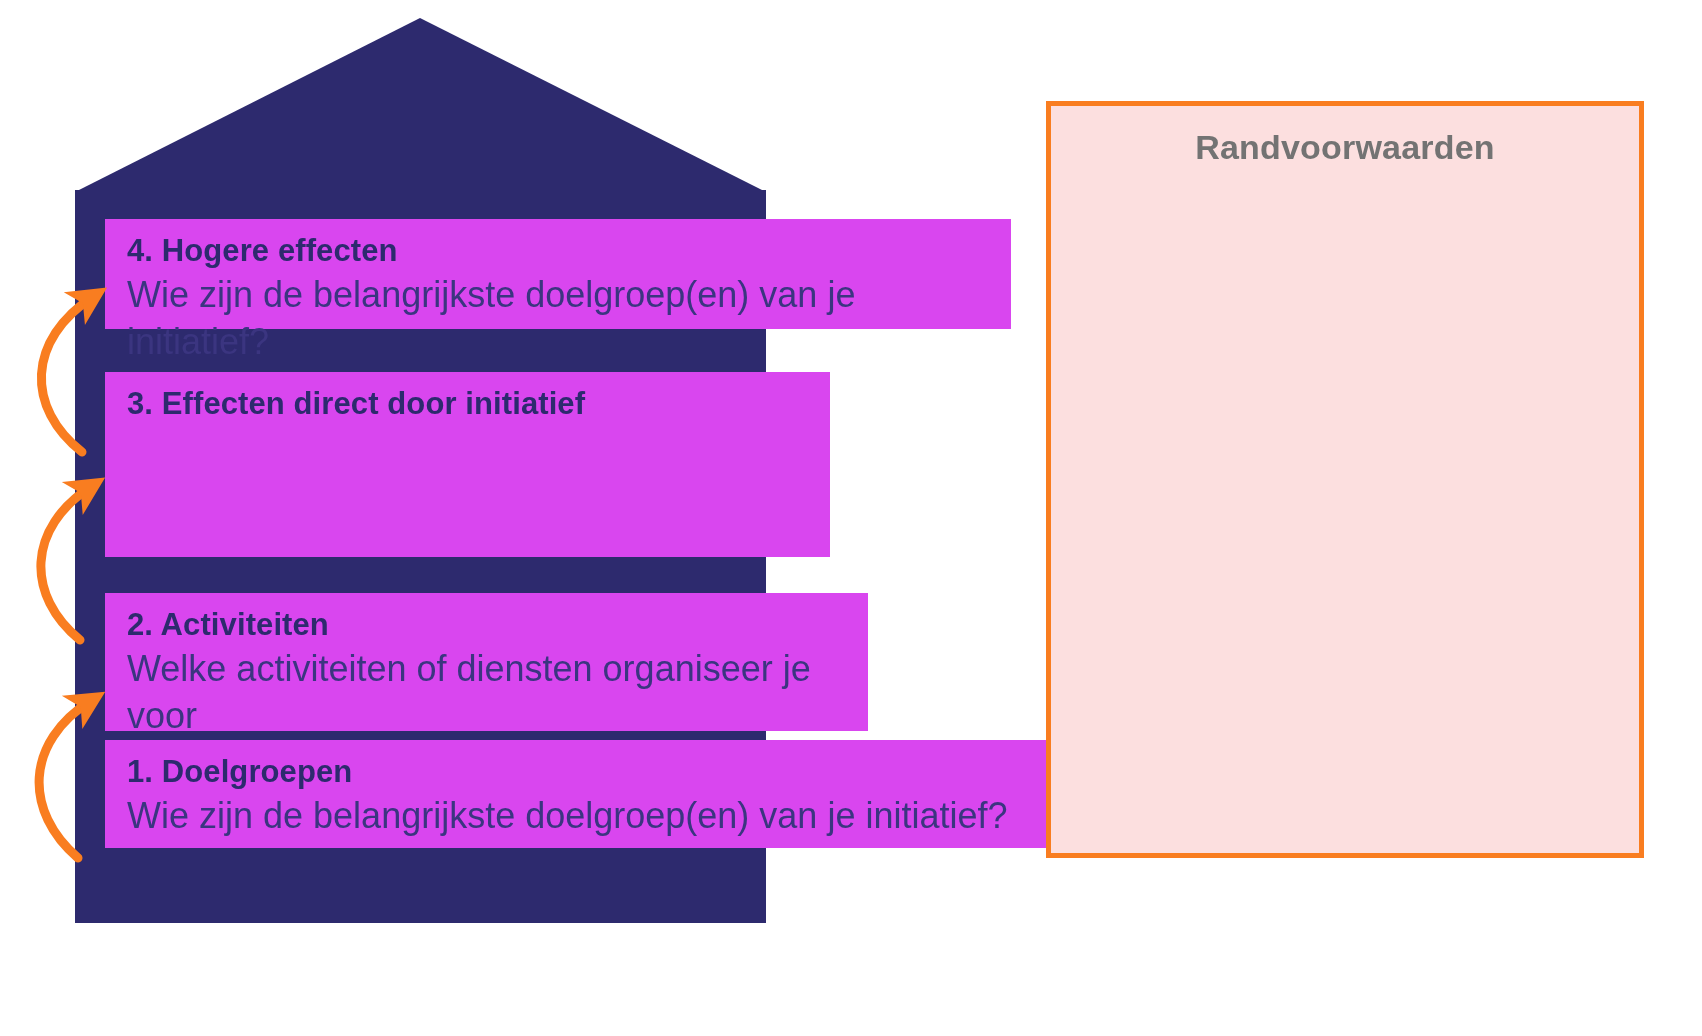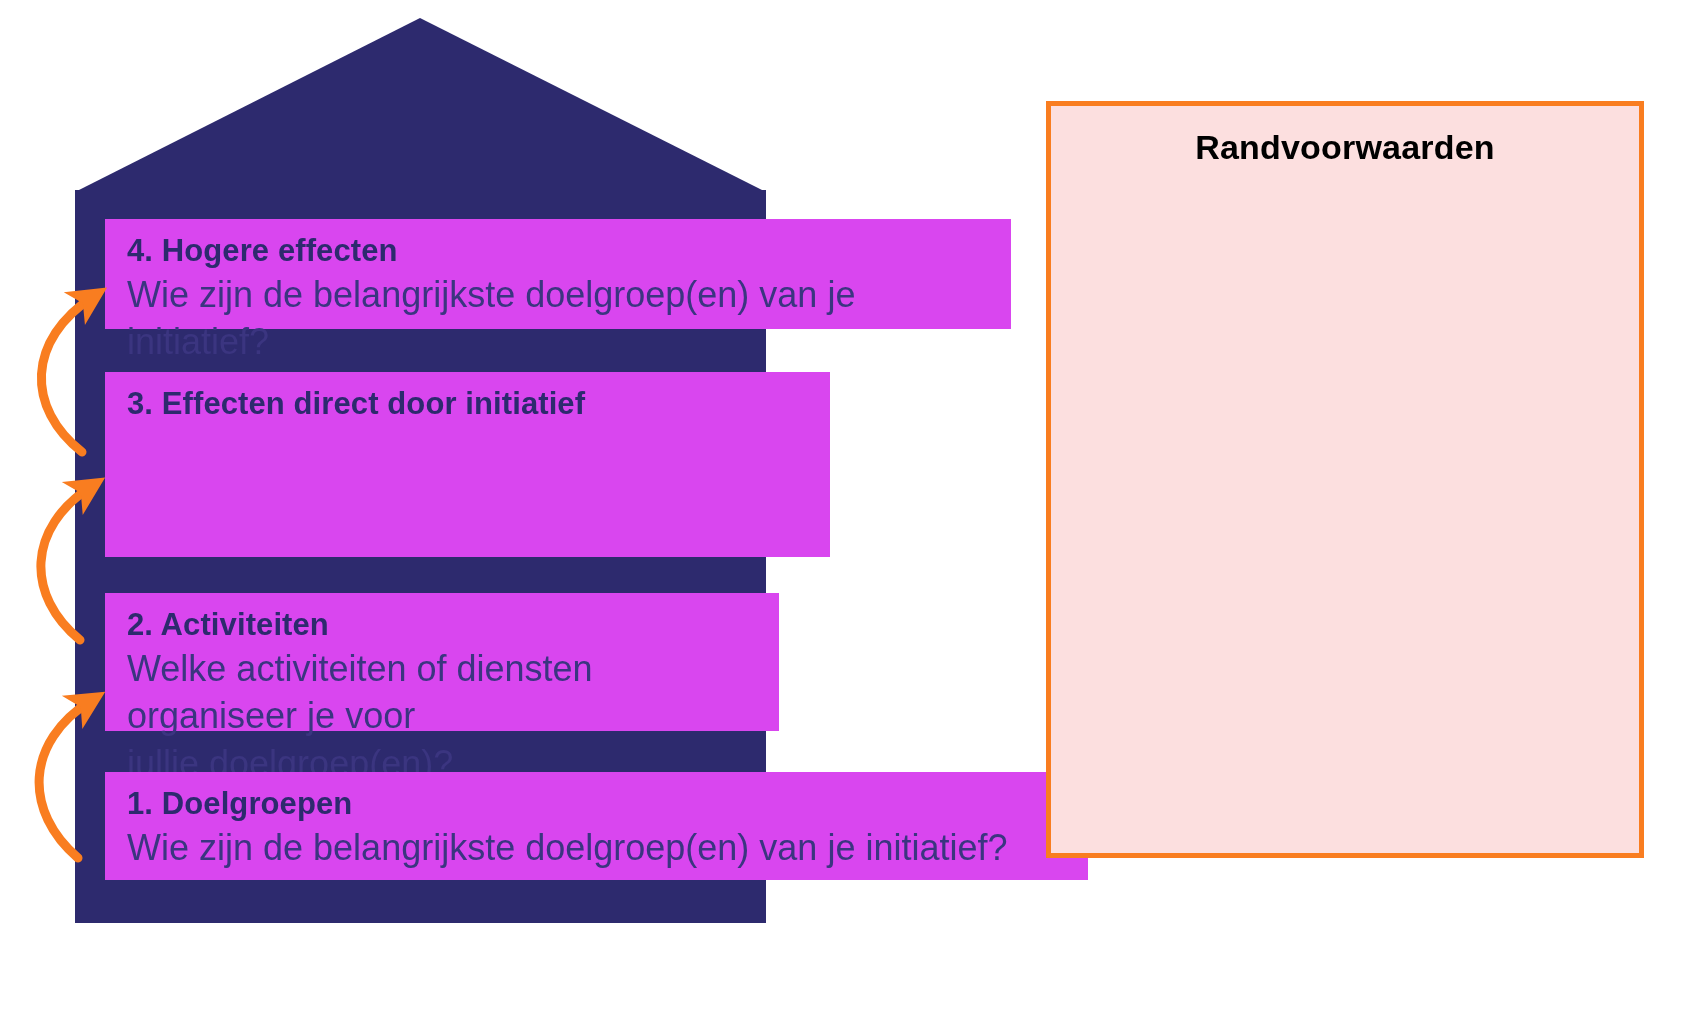--- a/index.html
+++ b/index.html
@@ -51,22 +51,22 @@
   .step-body {
     font-size: 36px;
     line-height: 1.32;
     color: #3b3580;
     margin: 0;
     white-space: pre-line;
   }
 
   #step-4 { left: 105px; top: 219px;  width: 906px; height: 110px; }
   #step-3 { left: 105px; top: 372px;  width: 725px; height: 185px; }
-  #step-2 { left: 105px; top: 593px;  width: 674px; height: 138px; }
-  #step-1 { left: 105px; top: 772px;  width: 983px; height: 108px; }
+  #step-2 { left: 105px; top: 593px;  width: 763px; height: 138px; }
+  #step-1 { left: 105px; top: 740px;  width: 983px; height: 108px; }
 
   
   #arrows-svg {
     position: absolute;
     left: 0; top: 0;
     width: 200px;
     height: 1036px;
   }
 
   
@@ -79,21 +79,21 @@
     box-sizing: border-box;
     background: #fcdfdf;
     border: 5px solid #f97d20;
   }
   #randvoorwaarden-title {
     margin: 0;
     padding-top: 22px;
     text-align: center;
     font-size: 34px;
     font-weight: bold;
-    color: #000000;
+    color: #737373;
     letter-spacing: 0.2px;
   }
 </style>
 </head>
 <body>
 
 <div id="stage">
 
   <svg id="house-svg" viewBox="0 0 1702 1036">
     <polygon points="420,18 766,192 766,206 75,206 75,192" fill="#2d2a6e"></polygon>

